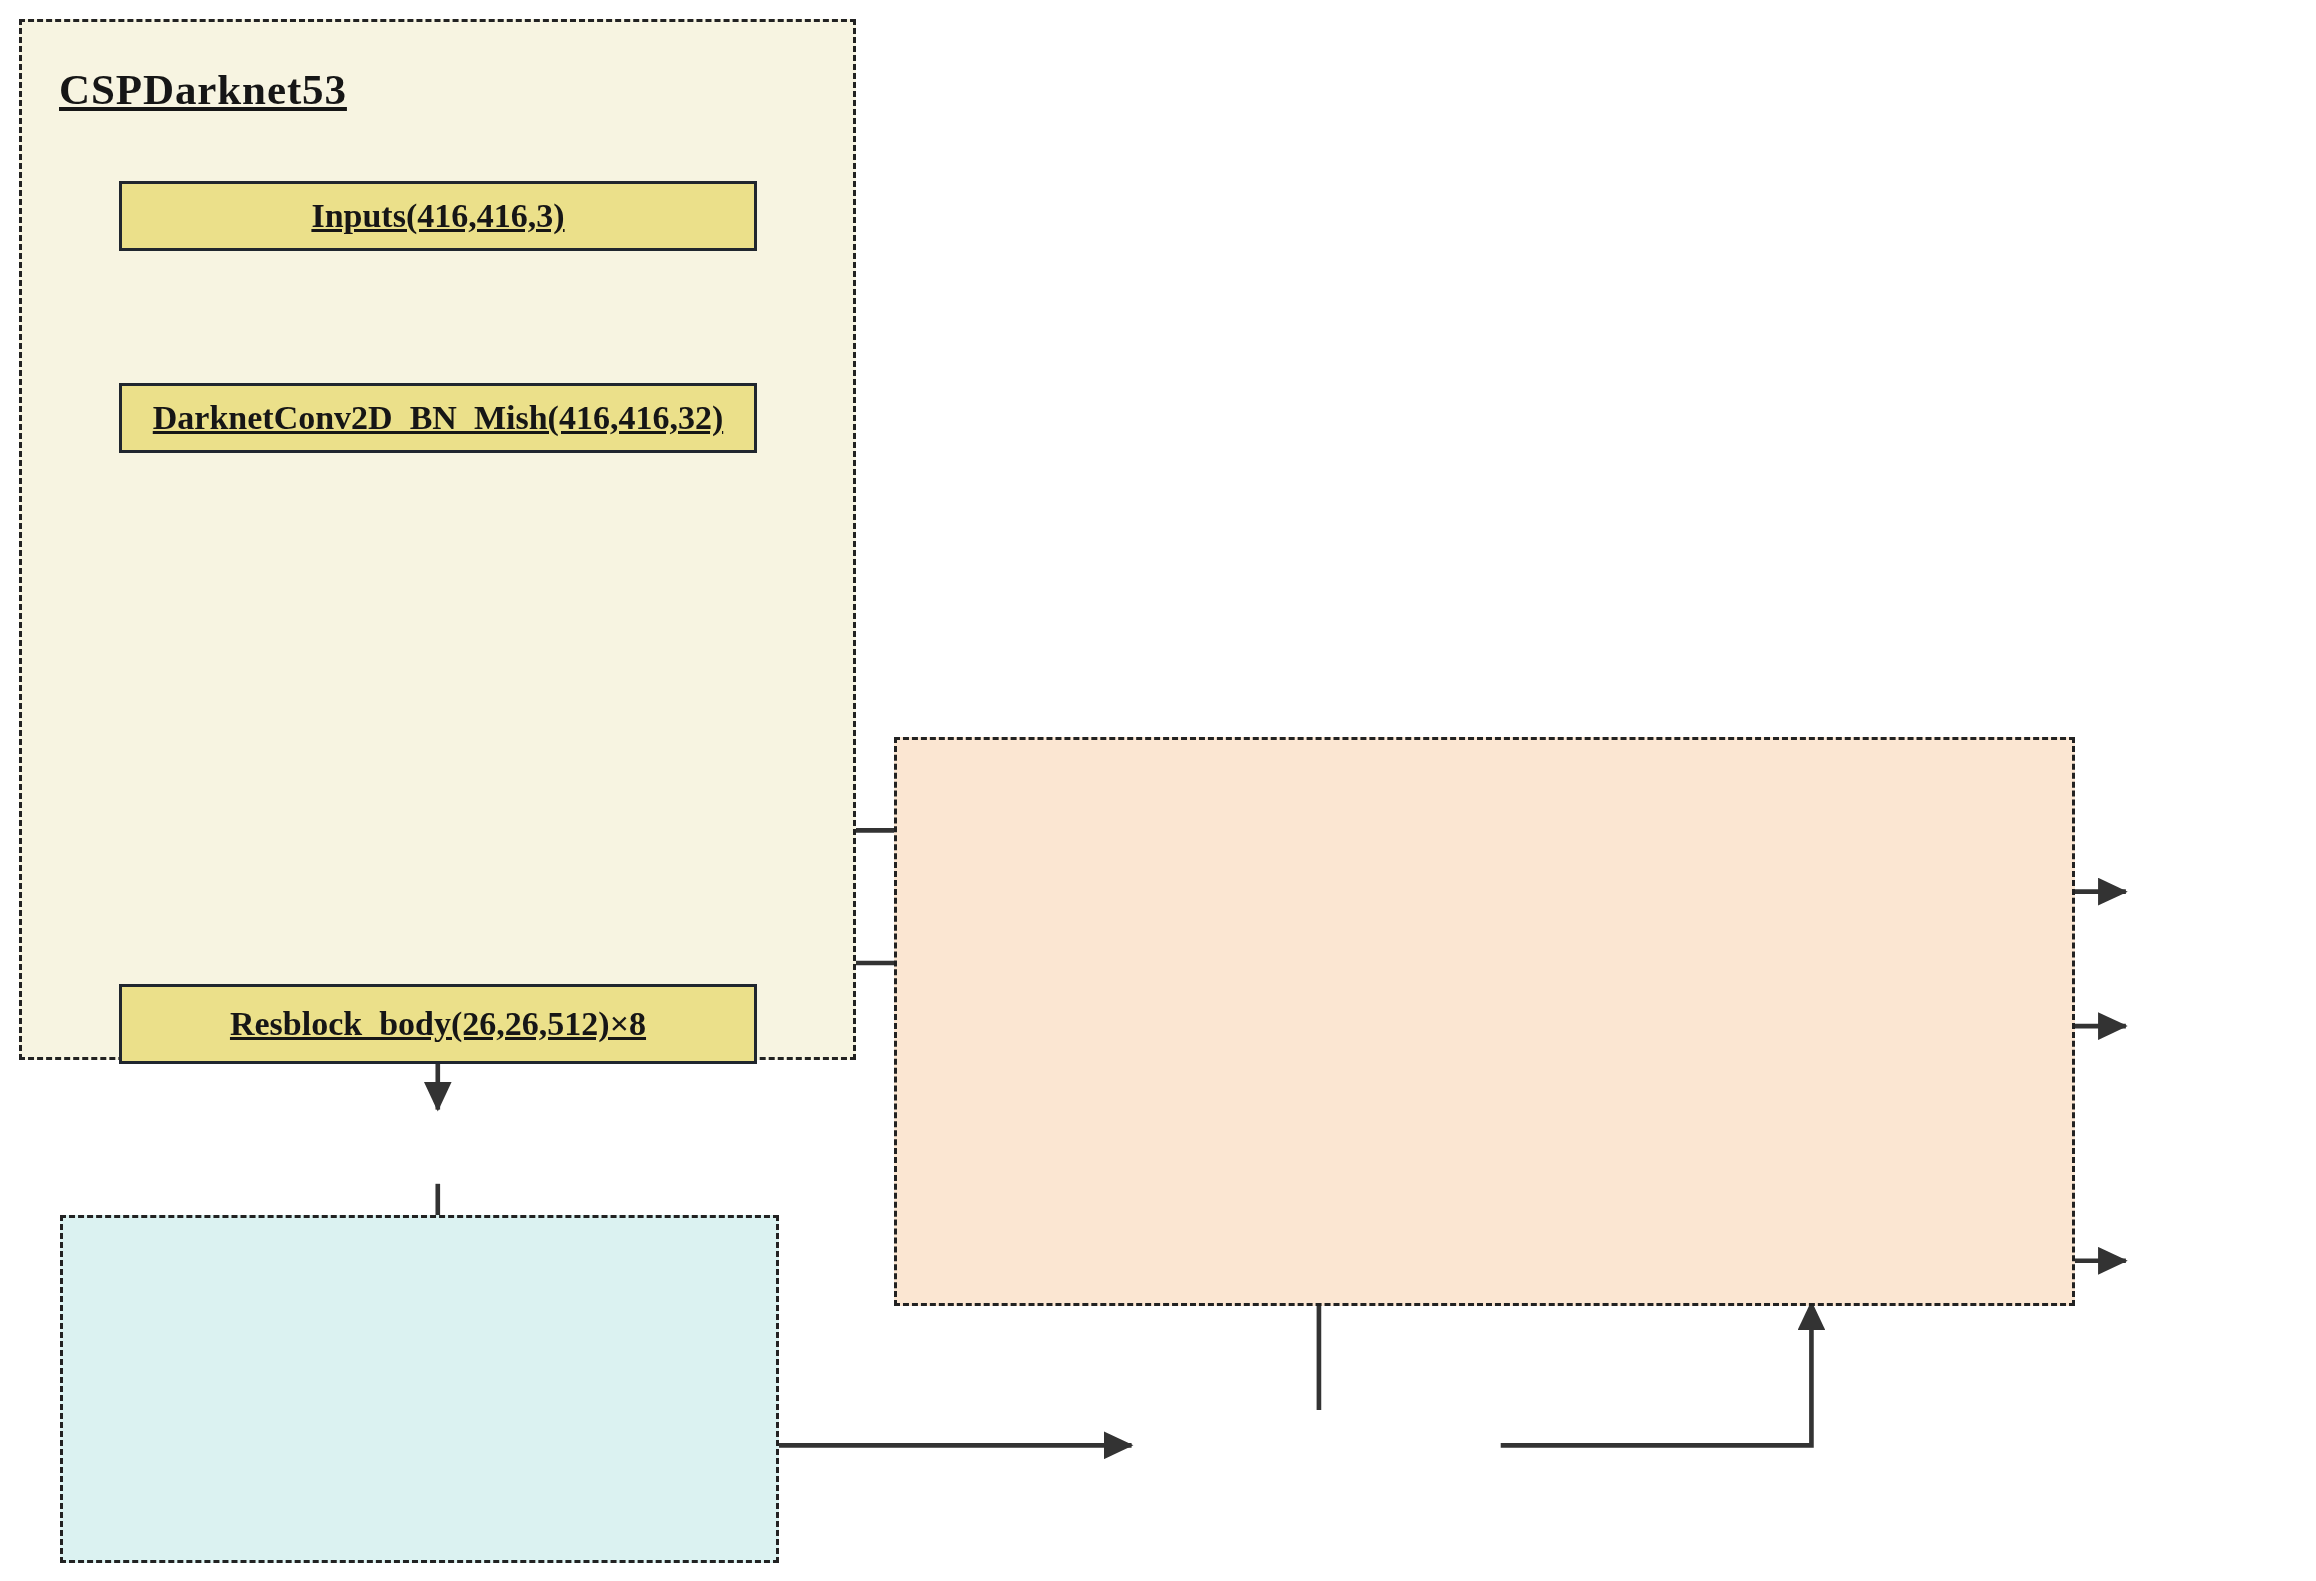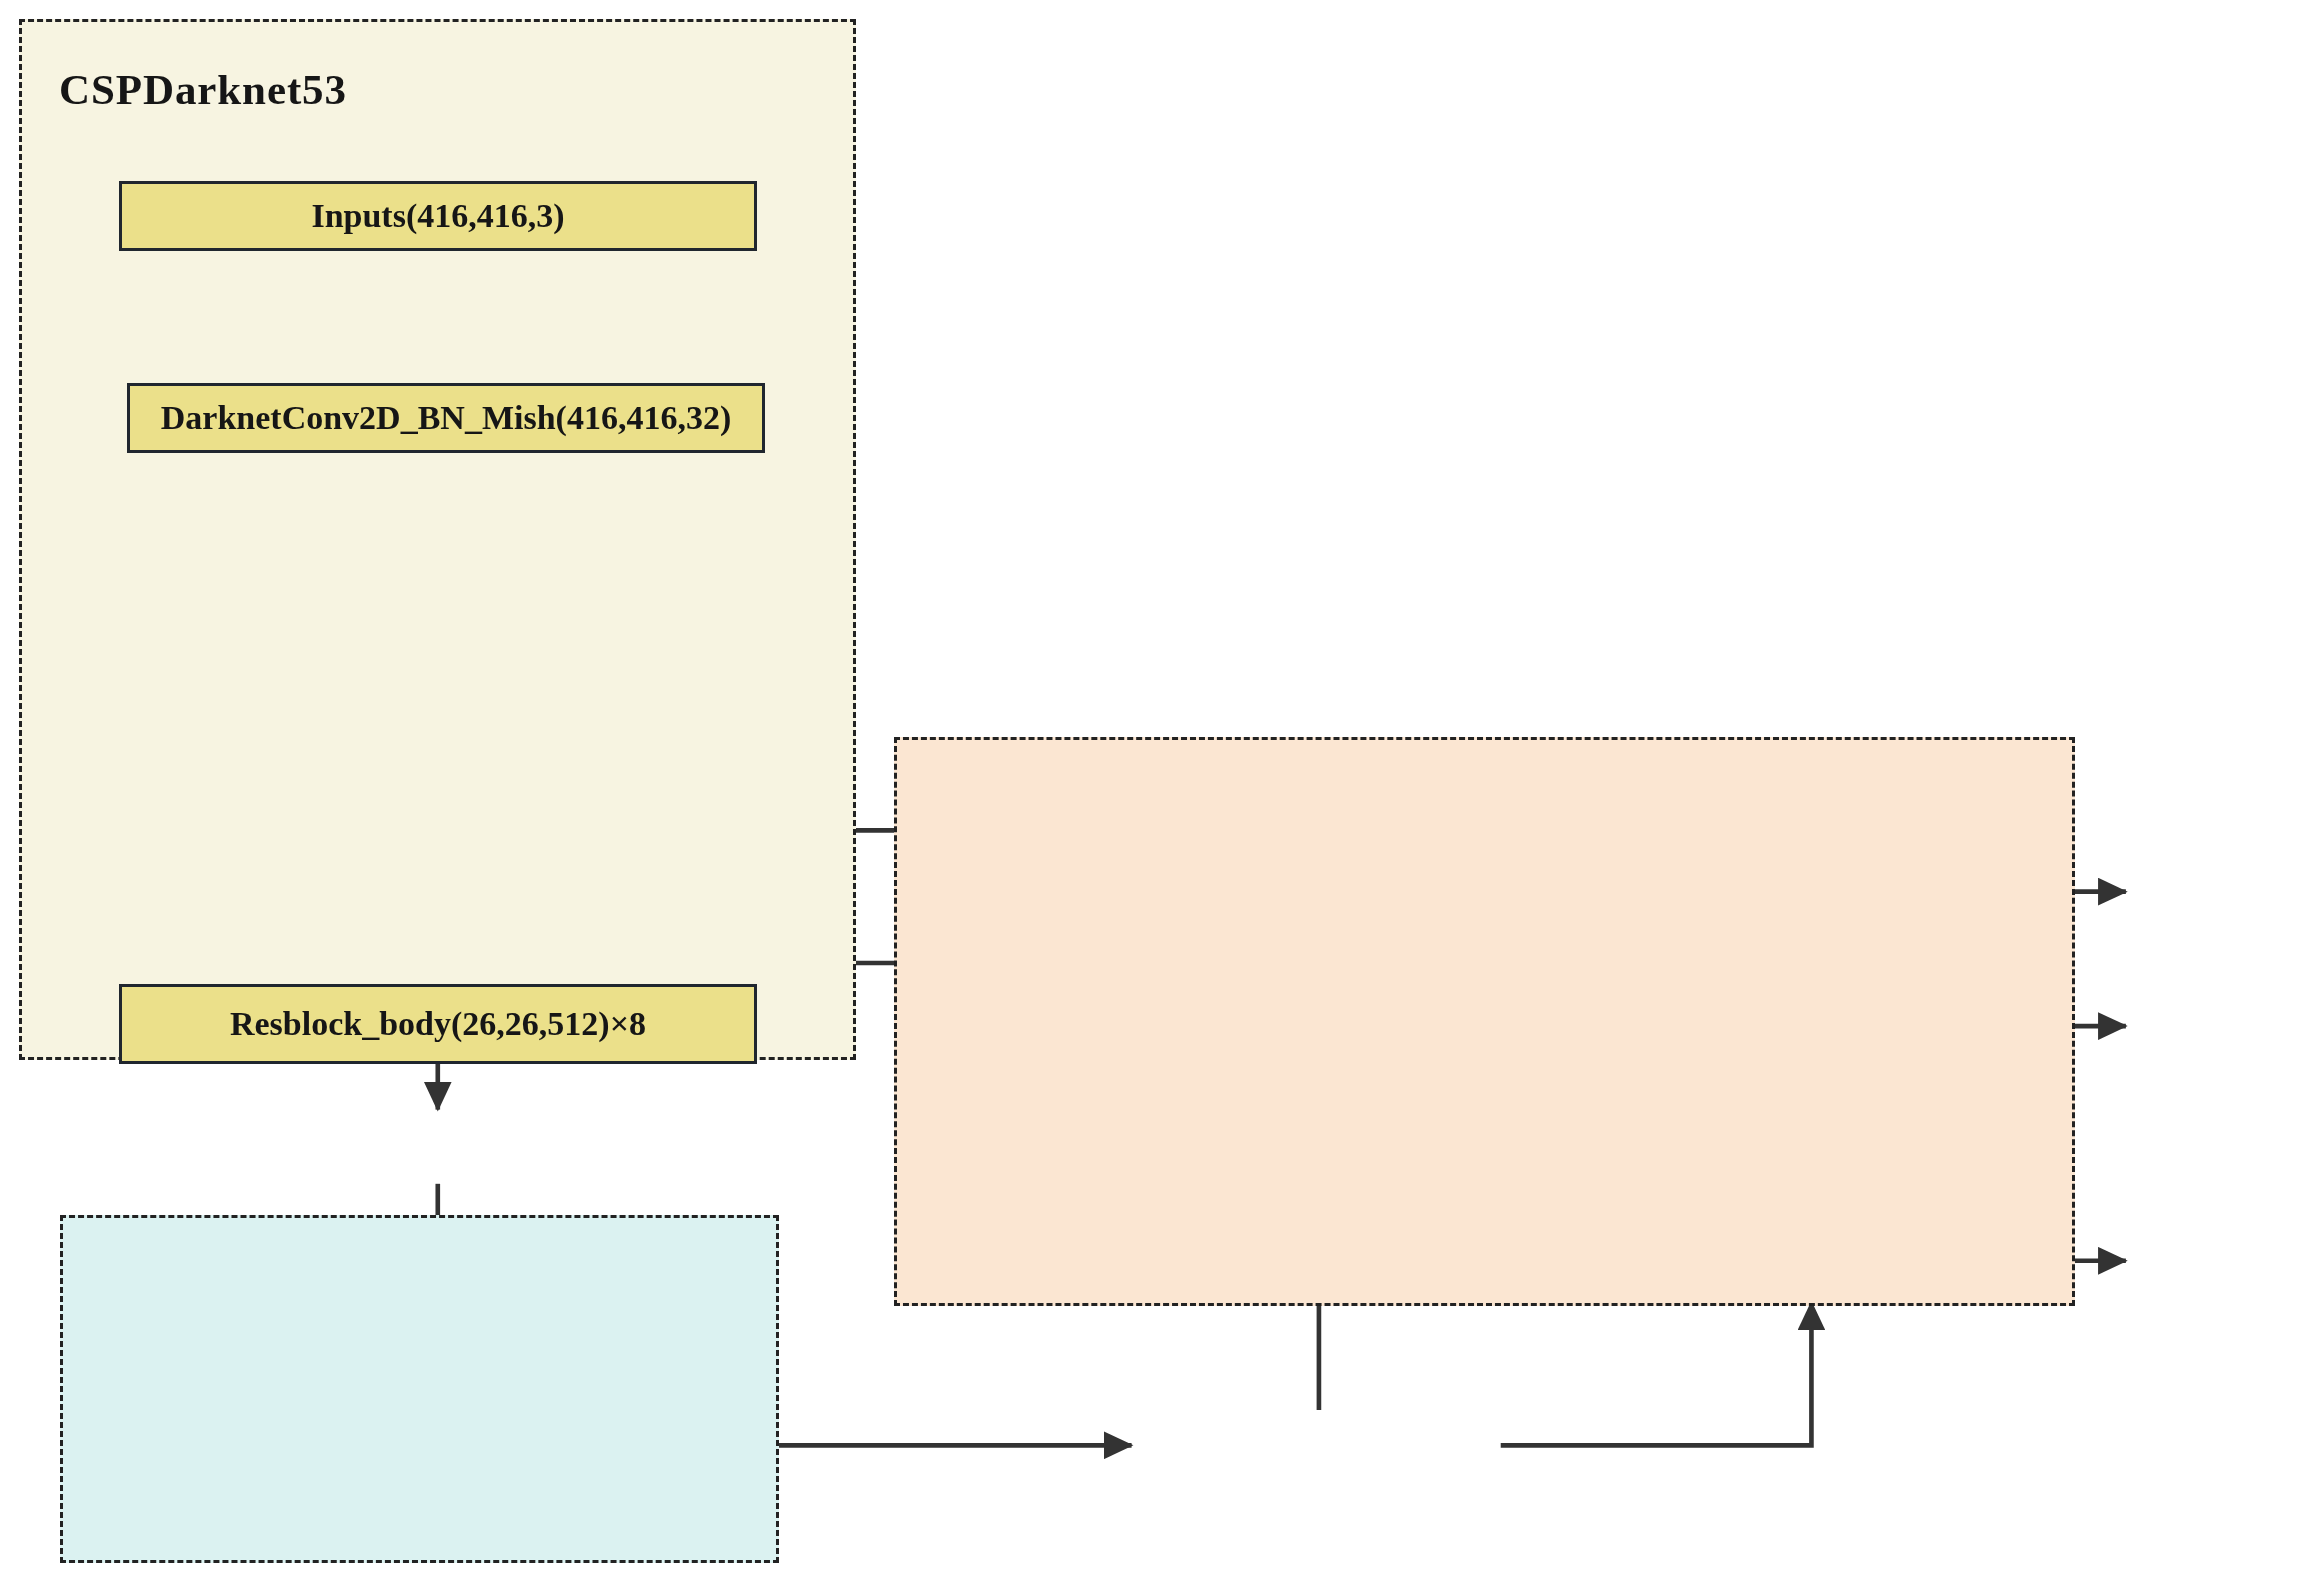--- a/index.html
+++ b/index.html
@@ -1,18 +1,18 @@
 <!DOCTYPE html>
 <html style="--backbone-bg: #f7f4e1; --backbone-box: #ebe08a; --spp-bg: #dbf2f1; --pool-box: #7fd8da; --panet-bg: #fbe6d2; --panet-box: #f3b47e;font-size:15px"><head>
 <meta charset="utf-8">
 <style>
   html,body{margin:0;padding:0;background:#ffffff;}
   #canvas{
     position:relative;width:2316px;height:1582px;background:#ffffff;overflow:hidden;
-    font-family:"Liberation Serif", serif;color:#161616;
+    font-family:"Liberation Serif", serif;color:#161616;text-decoration:underline;
   }
   .group{position:absolute;box-sizing:border-box;border:3.7px dashed #222222;}
   .group-title{position:absolute;font-weight:bold;font-size:43px;letter-spacing:0.9px;}
   .node{
     position:absolute;box-sizing:border-box;border:3.7px solid #20262e;
     display:flex;align-items:center;justify-content:center;
     font-weight:bold;text-align:center;line-height:1.1;
   }
   .backbone-box{background:var(--backbone-box,#ebe08a);font-size:34px;}
   svg#wires{position:absolute;left:0;top:0;pointer-events:none;}
@@ -73,21 +73,21 @@
       <path d="M2158,1359 H2292" marker-end="url(#arrow)"></path>
     </g>
   </svg>
 
   <div class="group" style="left:18.6px;top:18.6px;width:837px;height:1041px;background:var(--backbone-bg,#f7f4e1);"></div>
   <div class="group-title lbl" style="left:59px;top:65px;">CSPDarknet53</div>
 
   <div class="node backbone-box lbl" style="left:119px;top:132px;width:638px;height:70px;">
     <span>Inputs(416,416,3)</span>
   </div>
-  <div class="node backbone-box lbl" style="left:119px;top:264px;width:638px;height:70px;margin-left:8px;">
+  <div class="node backbone-box lbl" style="left:119px;top:264px;width:638px;height:70px;">
     <span>DarknetConv2D_BN_Mish(416,416,32)</span>
   </div>
   <div class="node backbone-box lbl" style="left:119px;top:795px;width:638px;height:80px;">
     <span>Resblock_body(26,26,512)×8</span>
   </div>
 
   <div class="group" style="left:60px;top:1215px;width:719px;height:348px;background:var(--spp-bg,#dbf2f1);"></div>
 
   <div class="group" style="left:894px;top:737px;width:1181px;height:569px;background:var(--panet-bg,#fbe6d2);"></div>
 

